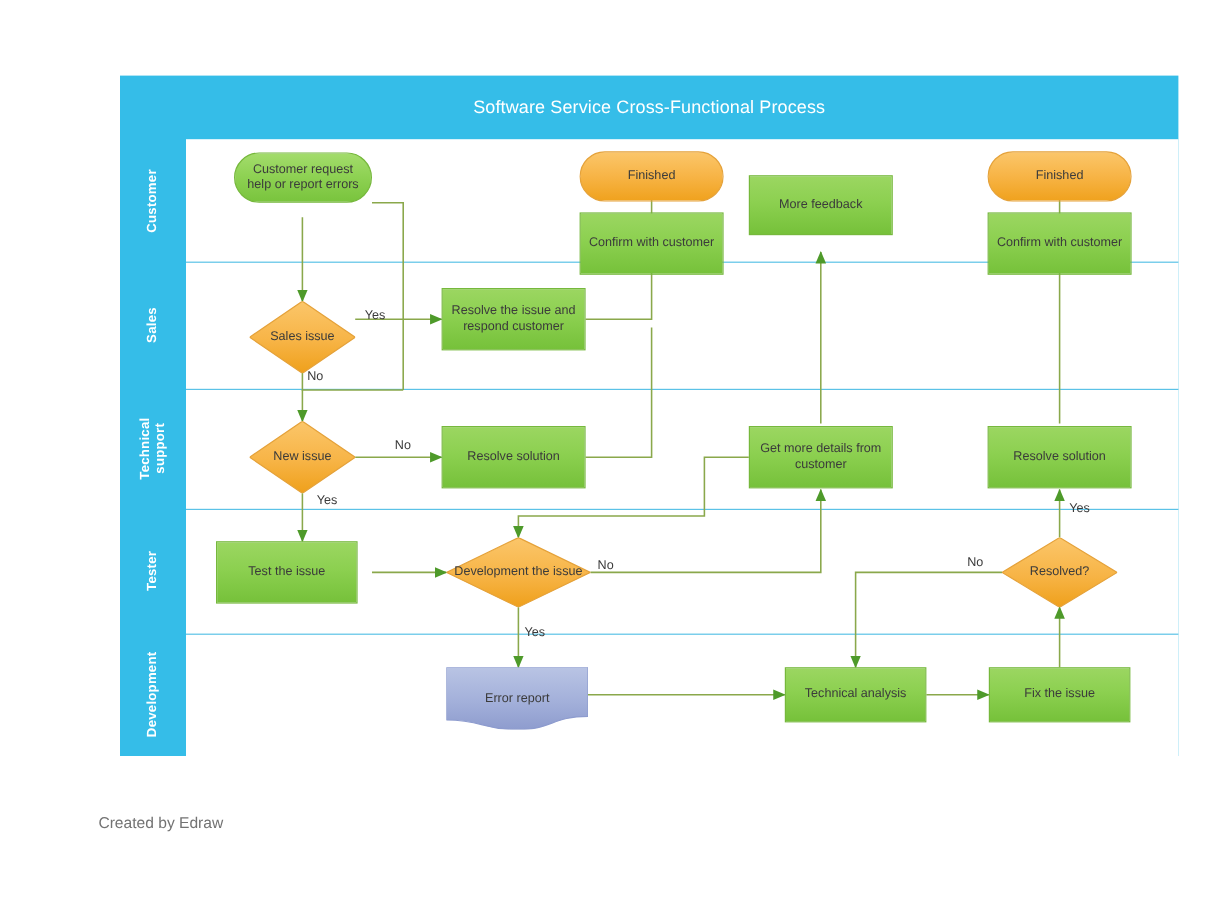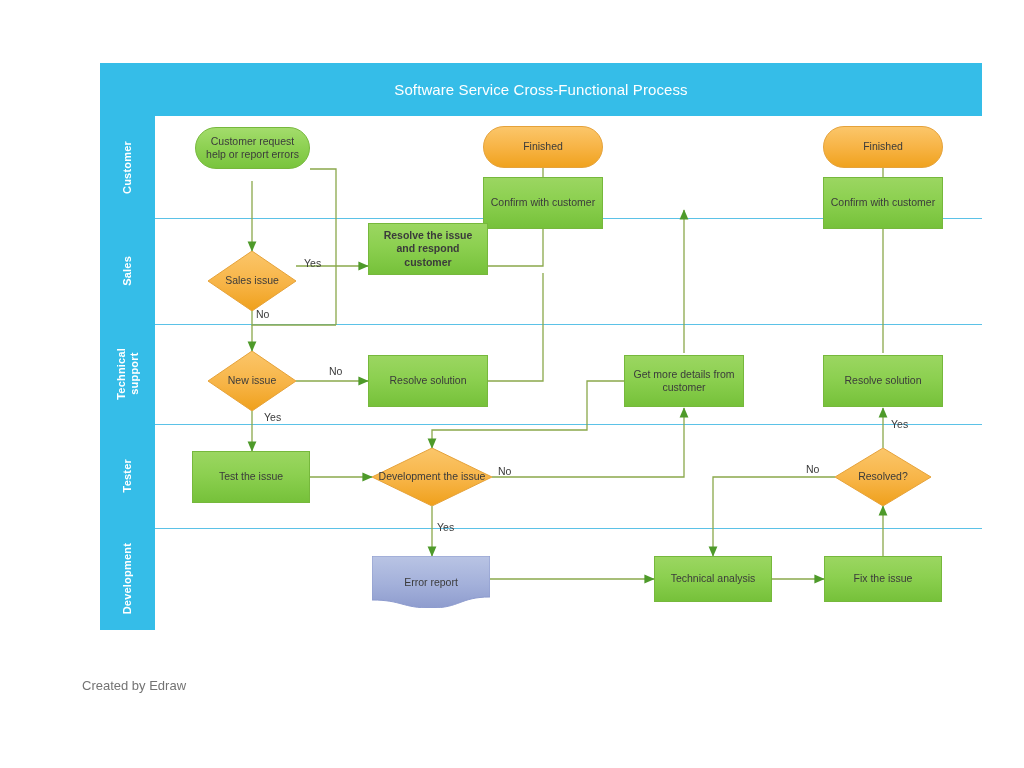--- a/index.html
+++ b/index.html
@@ -246,20 +246,23 @@
     </svg>
 
     <div class="node start" style="left:95px; top:64px; width:115px; height:42px;">
       <span>Customer request help or report errors</span>
     </div>
 
     <div class="node term" style="left:383px; top:63px; width:120px; height:30px;">
       <span>Finished</span>
     </div>
 
+    <div class="node proc" style="left:524px; top:83px; width:120px; height:50px;">
+      <span>More feedback</span>
+    </div>
 
     <div class="node term" style="left:723px; top:63px; width:120px; height:30px;">
       <span>Finished</span>
     </div>
 
     <div class="node proc" style="left:383px; top:114px; width:120px; height:52px;">
       <span>Confirm with customer</span>
     </div>
 
     <div class="node proc" style="left:723px; top:114px; width:120px; height:52px;">
@@ -275,21 +278,21 @@
               <stop offset="100%" stop-color="#EFA01B"></stop>
           </linearGradient>
         </defs>
         <polygon points="44,0 88,30 44,60 0,30" fill="url(#og1)" stroke="#E5A23A" stroke-width="1"></polygon>
       </svg>
       <div class="dlabel">
         <span>Sales issue</span>
       </div>
     </div>
 
-    <div class="node proc" style="left:268px; top:160px; width:120px; height:52px;font-weight:bold;">
+    <div class="node proc" style="left:268px; top:177px; width:120px; height:52px;">
       <span>Resolve the issue and respond customer</span>
     </div>
 
     <div class="decision-wrap" style="left:108px; top:288px; width:88px; height:60px;">
       <svg class="dsvg dshape" viewBox="0 0 88 60">
         <polygon points="44,0 88,30 44,60 0,30" fill="url(#og1)" stroke="#E5A23A" stroke-width="1"></polygon>
       </svg>
       <div class="dlabel">
         <span>New issue</span>
       </div>
@@ -300,21 +303,21 @@
     </div>
 
     <div class="node proc" style="left:524px; top:292px; width:120px; height:52px;">
       <span>Get more details from customer</span>
     </div>
 
     <div class="node proc" style="left:723px; top:292px; width:120px; height:52px;">
       <span>Resolve solution</span>
     </div>
 
-    <div class="node proc" style="left:92px; top:388px; width:118px; height:52px;align-items:center;">
+    <div class="node proc" style="left:80px; top:388px; width:118px; height:52px;align-items:center;">
       <span>Test the issue</span>
     </div>
 
     <div class="decision-wrap" style="left:272px; top:385px; width:120px; height:58px;">
       <svg class="dsvg dshape" viewBox="0 0 120 58">
         <polygon points="60,0 120,29 60,58 0,29" fill="url(#og1)" stroke="#E5A23A" stroke-width="1"></polygon>
       </svg>
       <div class="dlabel">
         <span>Development the issue</span>
       </div>

